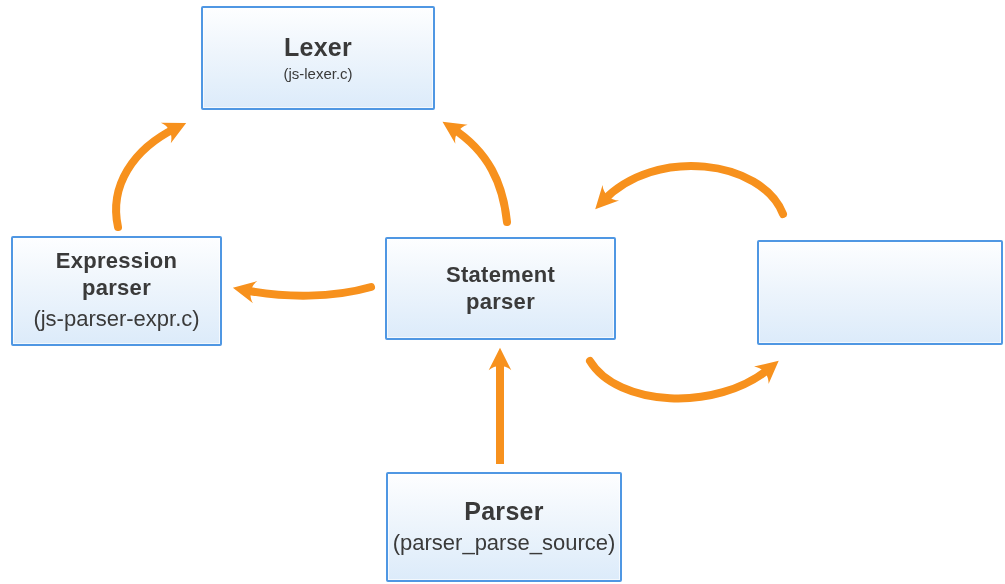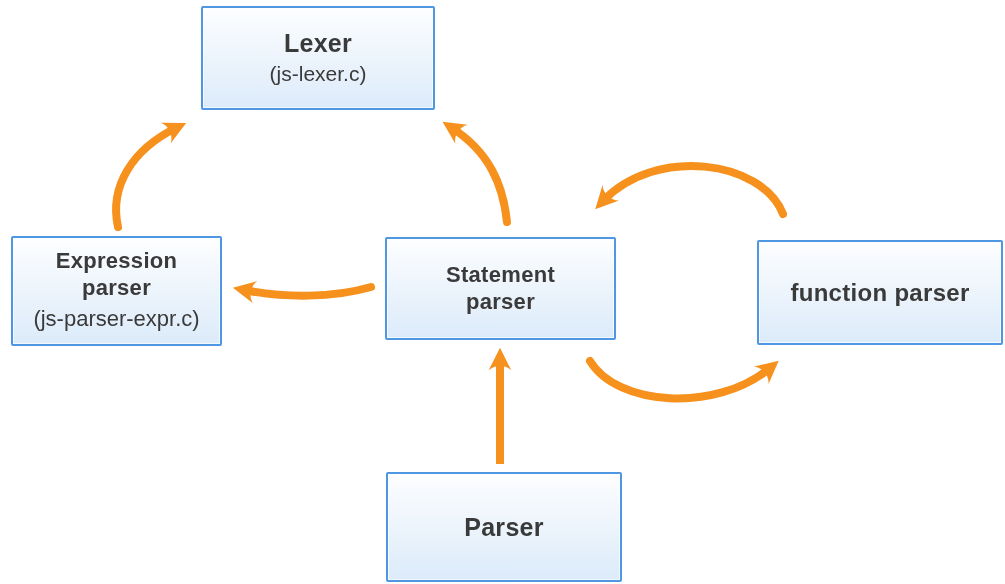--- a/index.html
+++ b/index.html
@@ -44,21 +44,21 @@
     margin-top: 2px;
     white-space: nowrap;
   }
   .node.big .title { font-size: 25px; }
   .node.lexer      { left: 201px; top: 6px;   width: 234px; height: 104px; }
   .node.expression { left: 11px;  top: 236px; width: 211px; height: 110px;  }
   .node.statement  { left: 385px; top: 237px; width: 231px; height: 103px; }
   .node.function   { left: 757px; top: 240px; width: 246px; height: 105px; }
   .node.function .title { font-size: 24px; }
   .node.parser     { left: 386px; top: 472px; width: 236px; height: 110px; }
-  .node.lexer .subtitle { font-size: 21px; }
+  .node.lexer .subtitle { font-size: 15px; }
 </style>
 </head>
 <body>
 
 <div class="canvas">
 
   <svg class="arrow-layer" width="1005" height="584" viewBox="0 0 1005 584" xmlns="http://www.w3.org/2000/svg">
     <defs>
       <marker id="ah" viewBox="0 0 12 12" refX="6" refY="6" markerWidth="3.4" markerHeight="3.4" orient="auto" markerUnits="strokeWidth">
         <path d="M 1 1 L 11 6 L 1 11 C 3.6 8.2 3.6 3.8 1 1 Z" fill="#F7911D"></path>
@@ -88,20 +88,20 @@
 parser</div>
     <div class="subtitle">(js-parser-expr.c)</div>
   </div>
 
   <div class="node statement">
     <div class="title">Statement
 parser</div>
   </div>
 
   <div class="node function">
-    <div class="title">function parser</div>
   </div>
 
   <div class="node parser big">
     <div class="title">Parser</div>
+    <div class="subtitle">(parser_parse_source)</div>
   </div>
 
 </div>
 
 </body></html>

